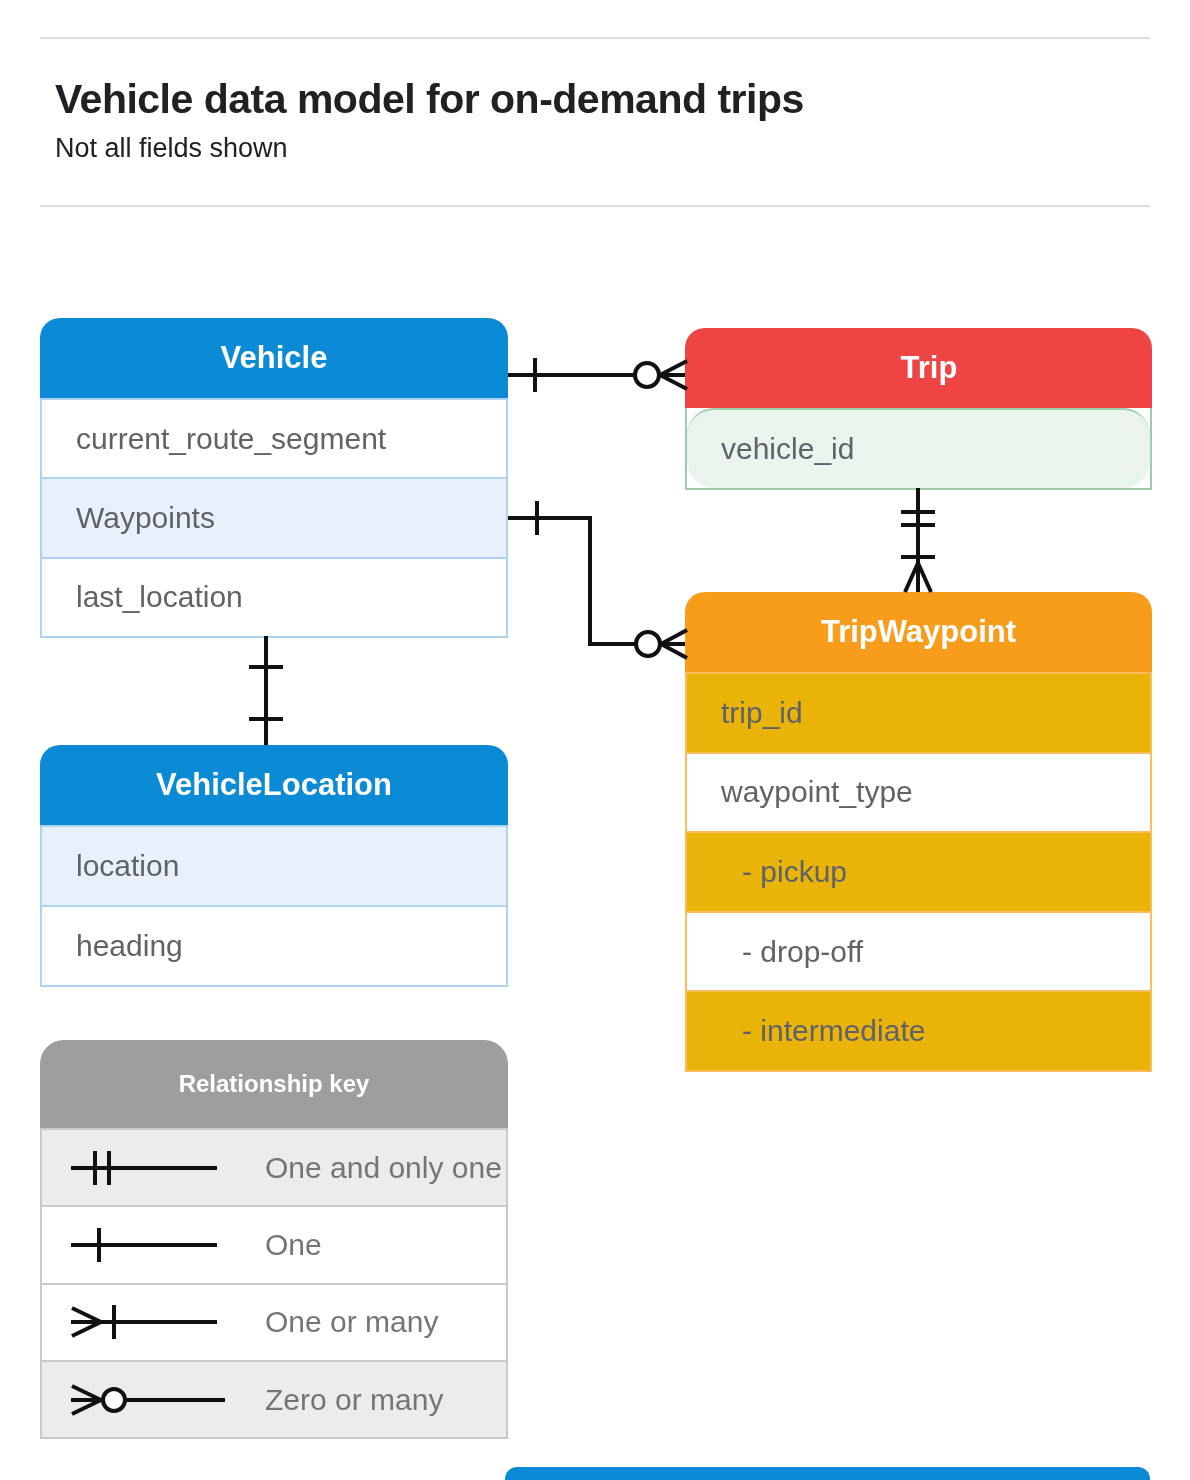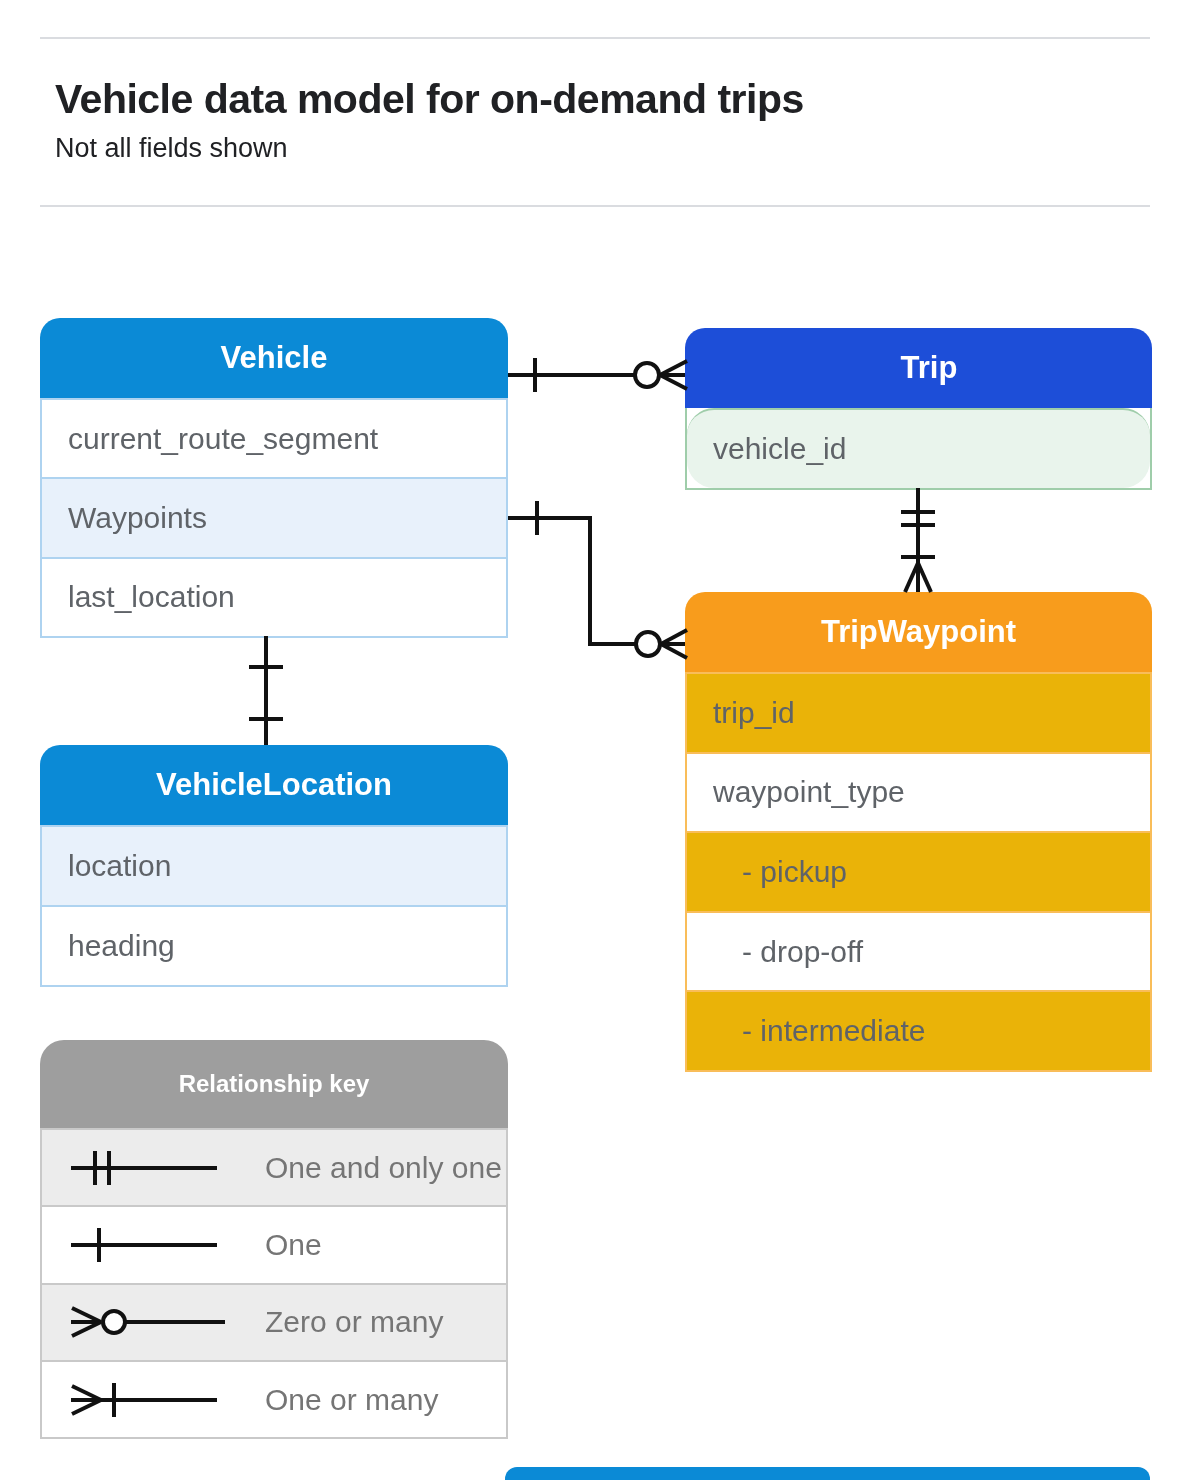--- a/index.html
+++ b/index.html
@@ -14,30 +14,30 @@
   .page-subtitle{position:absolute;left:55px;top:133px;font-size:27px;color:#202124;}
 
   .entity{position:absolute;}
   .entity-header{
     display:flex;align-items:center;justify-content:center;
     color:#ffffff;font-weight:bold;font-size:31px;border-radius:20px 20px 0 0;
   }
   .entity-body{background:#ffffff;border-style:solid;border-width:0 2px 2px 2px;box-sizing:border-box;}
   .frow{
     display:flex;align-items:center;box-sizing:border-box;
-    padding-left:26px;font-size:30px;color:#5f6368;border-top-style:solid;border-top-width:2px;
+    padding-left:34px;font-size:30px;color:#5f6368;border-top-style:solid;border-top-width:2px;
   }
   .frow.indent{padding-left:55px;}
 
   
   .h-blue{background:#0b8ad6;}
   .b-blue{border-color:#aed3f0;}
   .b-blue .frow{border-top-color:#aed3f0;}
   .shade-blue{background:#e8f1fb;}
-  .h-green{background:#1d4ed8;padding-left:21px;}
+  .h-green{background:#ef4444;padding-left:21px;}
   .b-green{border-color:#9fcdaa;}
   .b-green .frow{border-top-color:#9fcdaa;border-radius:27px;}
   .shade-green{background:#e9f4ec;}
   .h-orange{background:#f89c1c;}
   .b-orange{border-color:#f9bd59;}
   .b-orange .frow{border-top-color:#f9bd59;}
   .shade-orange{background:#eab308;}
   .h-gray{background:#9e9e9e;border-radius:24px 24px 0 0;}
   .b-gray{border-color:#c9c9c9;}
   .b-gray .frow{border-top-color:#c9c9c9;padding-left:25px;}
@@ -155,39 +155,39 @@
       </div>
 
       <div class="frow r77 legend-row">
         <svg class="sym" viewBox="0 0 168 76">
           <line x1="4" y1="38" x2="150" y2="38" stroke="#111" stroke-width="4"></line>
           <line x1="32" y1="21" x2="32" y2="55" stroke="#111" stroke-width="4"></line>
         </svg>
         <span class="legend-label">One</span>
       </div>
 
+      <div class="frow r77 legend-row">
+        <svg class="sym" viewBox="0 0 168 76">
+          <line x1="4" y1="38" x2="150" y2="38" stroke="#111" stroke-width="4"></line>
+          <line x1="34" y1="38" x2="5" y2="24" stroke="#111" stroke-width="4"></line>
+          <line x1="34" y1="38" x2="5" y2="52" stroke="#111" stroke-width="4"></line>
+          <line x1="47" y1="21" x2="47" y2="55" stroke="#111" stroke-width="4"></line>
+        </svg>
+        <span class="legend-label">One or many</span>
+      </div>
+
       <div class="frow r77 shade-gray legend-row">
         <svg class="sym" viewBox="0 0 168 76">
           <line x1="4" y1="38" x2="34" y2="38" stroke="#111" stroke-width="4"></line>
           <line x1="34" y1="38" x2="5" y2="24" stroke="#111" stroke-width="4"></line>
           <line x1="34" y1="38" x2="5" y2="52" stroke="#111" stroke-width="4"></line>
           <circle cx="47" cy="38" r="11" fill="#fff" stroke="#111" stroke-width="4"></circle>
           <line x1="58" y1="38" x2="158" y2="38" stroke="#111" stroke-width="4"></line>
         </svg>
         <span class="legend-label">Zero or many</span>
-      </div>
-
-      <div class="frow r77 legend-row">
-        <svg class="sym" viewBox="0 0 168 76">
-          <line x1="4" y1="38" x2="150" y2="38" stroke="#111" stroke-width="4"></line>
-          <line x1="34" y1="38" x2="5" y2="24" stroke="#111" stroke-width="4"></line>
-          <line x1="34" y1="38" x2="5" y2="52" stroke="#111" stroke-width="4"></line>
-          <line x1="47" y1="21" x2="47" y2="55" stroke="#111" stroke-width="4"></line>
-        </svg>
-        <span class="legend-label">One or many</span>
       </div>
 
     </div>
   </div>
 
   <svg id="connectors" width="1190" height="1480" viewBox="0 0 1190 1480">
 
     <g>
       <line x1="508" y1="375" x2="685" y2="375" stroke="#111" stroke-width="4"></line>
       <line x1="535" y1="358" x2="535" y2="392" stroke="#111" stroke-width="4"></line>

